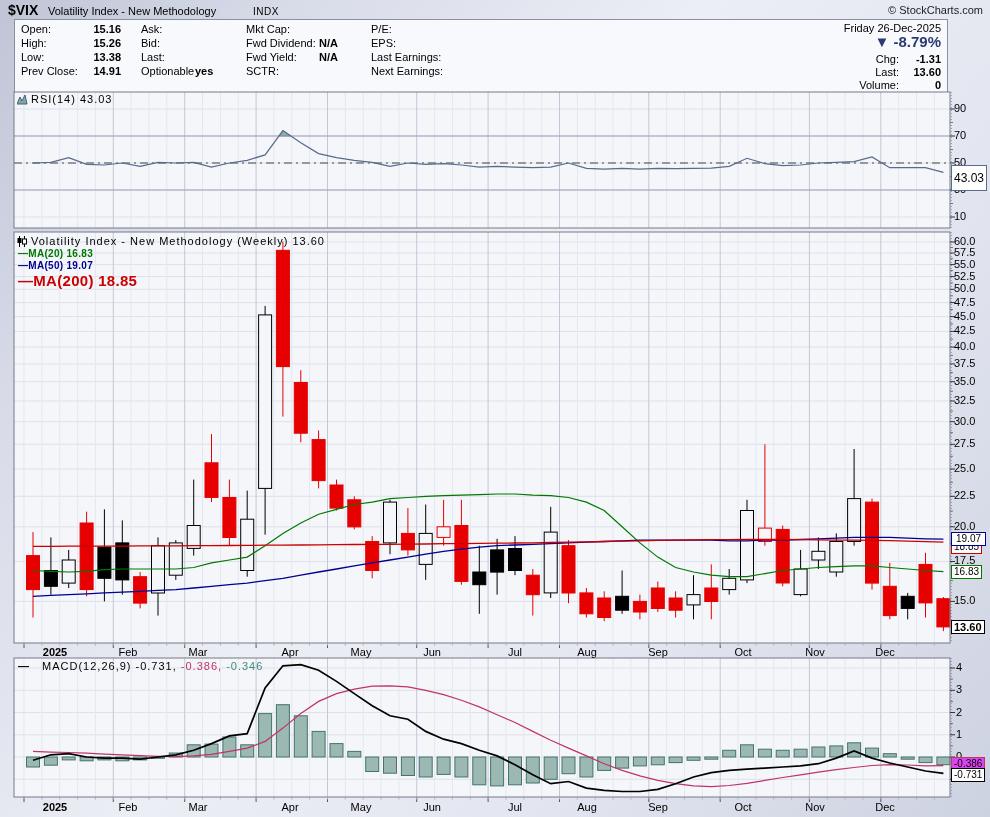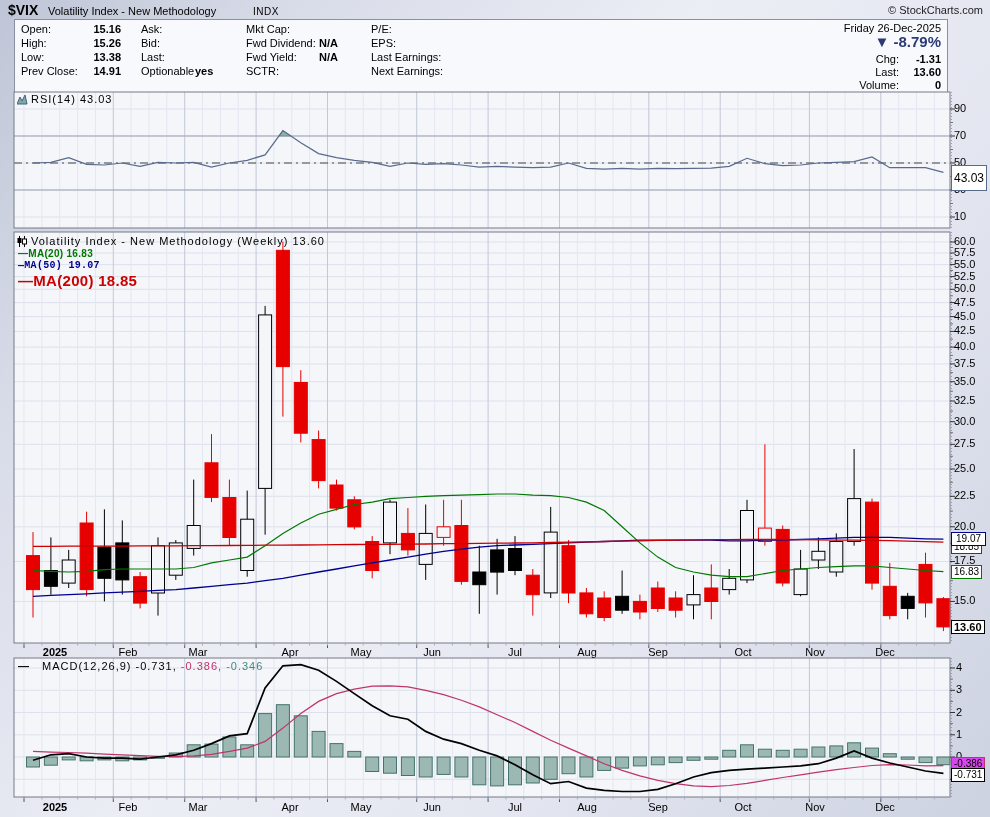--- a/index.html
+++ b/index.html
@@ -680,16 +680,16 @@
     <div style="position:absolute;left:17px;top:236px;width:10px;height:11px;">
       <svg width="10" height="11">
         <line x1="2.5" y1="0" x2="2.5" y2="11" stroke="#000"></line>
         <rect x="0.5" y="2" width="4" height="5" fill="#000"></rect>
         <line x1="7.5" y1="0" x2="7.5" y2="11" stroke="#000"></line>
         <rect x="5.5" y="3" width="4" height="5" fill="#fff" stroke="#000"></rect>
       </svg>
     </div>
     <div style="position:absolute;white-space:nowrap;left:31px;top:235px;font-size:11px;letter-spacing:1px;">Volatility Index - New Methodology (Weekly) 13.60</div>
     <div style="position:absolute;white-space:nowrap;left:18px;top:248px;font-size:10px;font-weight:bold;letter-spacing:0.3px;color:#007800;">—MA(20) 16.83</div>
-    <div style="position:absolute;white-space:nowrap;left:18px;top:260px;font-size:10px;font-weight:bold;letter-spacing:0.3px;color:#000090;font-family:Liberation Mono, monospace;">—MA(50) 19.07</div>
+    <div style="position:absolute;white-space:nowrap;left:18px;top:260px;font-size:10px;font-weight:bold;letter-spacing:0.3px;color:#000090;">—MA(50) 19.07</div>
     <div style="position:absolute;white-space:nowrap;left:18px;top:272px;font-size:15px;font-weight:bold;letter-spacing:0.3px;color:#cc0000;text-align:right;">—MA(200) 18.85</div>
     <div style="position:absolute;left:18px;top:660px;font-size:11px;letter-spacing:1px;white-space:nowrap;"><span style="font-weight:bold;">— </span><span style="color:#000000;padding-left:8px;">MACD(12,26,9) -0.731,</span><span style="color:#c0336a;"> -0.386,</span><span style="color:#40897f;"> -0.346</span></div>
   </div>
 
 </body></html>

